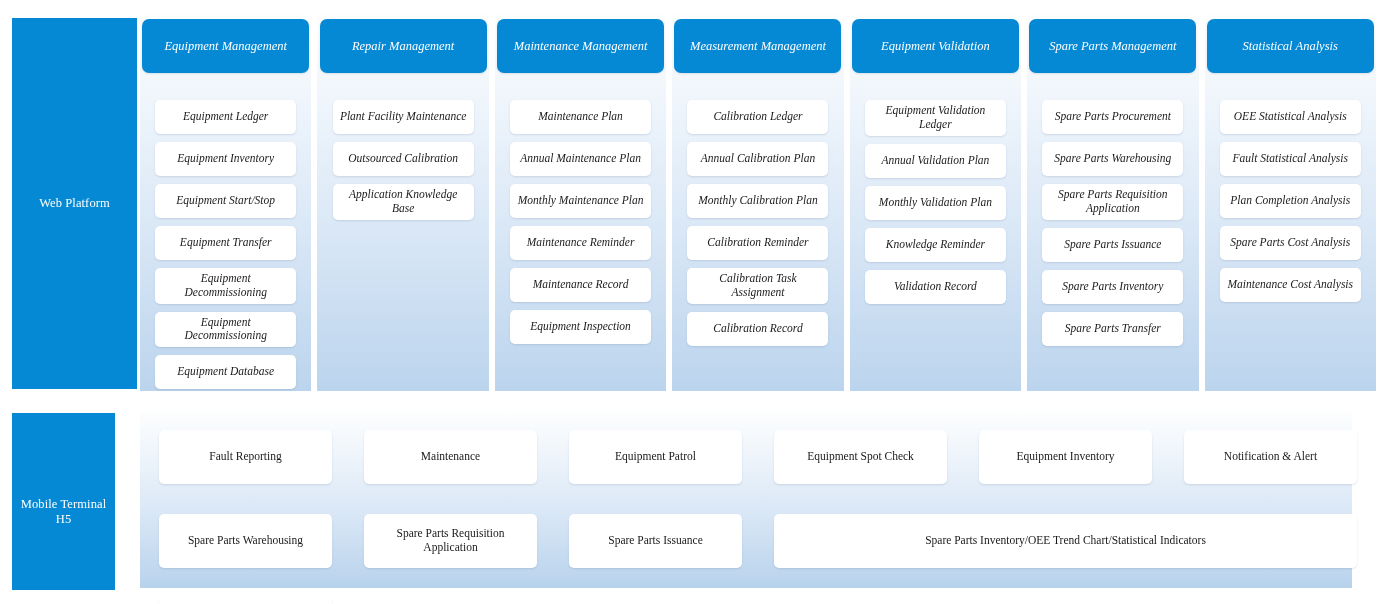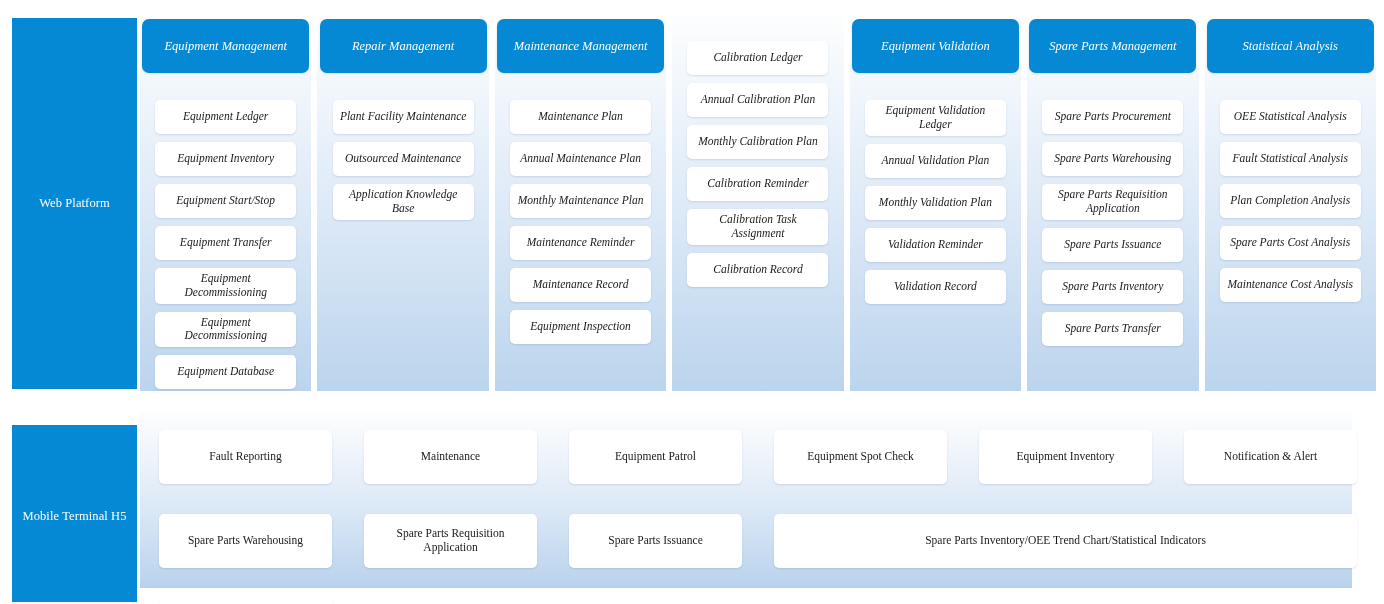--- a/index.html
+++ b/index.html
@@ -32,21 +32,21 @@
     letter-spacing: .1px;
   }
   .rail span { display: block; width: 100%; }
 
   #rail-web {
     left: 12px; top: 18px; width: 125px; height: 371px;
   }
   #rail-web span { margin-top: 178px; }
 
   #rail-mobile {
-    left: 12px; top: 425px; width: 125px; height: 177px;
+    left: 12px; top: 413px; width: 103px; height: 177px;
   }
   #rail-mobile span { margin-top: 84px; }
 
   
   #web-columns {
     position: absolute;
     left: 140px; top: 14px;
     width: 1236px; height: 377px;
     display: flex;
     gap: 6px;
@@ -154,52 +154,53 @@
           <div class="item-card">Equipment Transfer</div>
           <div class="item-card">Equipment Decommissioning</div>
           <div class="item-card">Equipment Decommissioning</div>
           <div class="item-card">Equipment Database</div>
         </div>
       </div>
       <div class="column">
         <div class="col-header">Repair Management</div>
         <div class="col-items">
           <div class="item-card">Plant Facility Maintenance</div>
-          <div class="item-card">Outsourced Maintenance</div>
+          <div class="item-card">Outsourced Calibration</div>
           <div class="item-card">Application Knowledge Base</div>
         </div>
       </div>
       <div class="column">
         <div class="col-header">Maintenance Management</div>
         <div class="col-items">
           <div class="item-card">Maintenance Plan</div>
           <div class="item-card">Annual Maintenance Plan</div>
           <div class="item-card">Monthly Maintenance Plan</div>
           <div class="item-card">Maintenance Reminder</div>
           <div class="item-card">Maintenance Record</div>
           <div class="item-card">Equipment Inspection</div>
         </div>
       </div>
       <div class="column">
+        <div class="col-header">Measurement Management</div>
         <div class="col-items">
           <div class="item-card">Calibration Ledger</div>
           <div class="item-card">Annual Calibration Plan</div>
           <div class="item-card">Monthly Calibration Plan</div>
           <div class="item-card">Calibration Reminder</div>
           <div class="item-card">Calibration Task Assignment</div>
           <div class="item-card">Calibration Record</div>
         </div>
       </div>
       <div class="column">
         <div class="col-header">Equipment Validation</div>
         <div class="col-items">
           <div class="item-card">Equipment Validation Ledger</div>
           <div class="item-card">Annual Validation Plan</div>
           <div class="item-card">Monthly Validation Plan</div>
-          <div class="item-card">Validation Reminder</div>
+          <div class="item-card">Knowledge Reminder</div>
           <div class="item-card">Validation Record</div>
         </div>
       </div>
       <div class="column">
         <div class="col-header">Spare Parts Management</div>
         <div class="col-items">
           <div class="item-card">Spare Parts Procurement</div>
           <div class="item-card">Spare Parts Warehousing</div>
           <div class="item-card">Spare Parts Requisition Application</div>
           <div class="item-card">Spare Parts Issuance</div>

